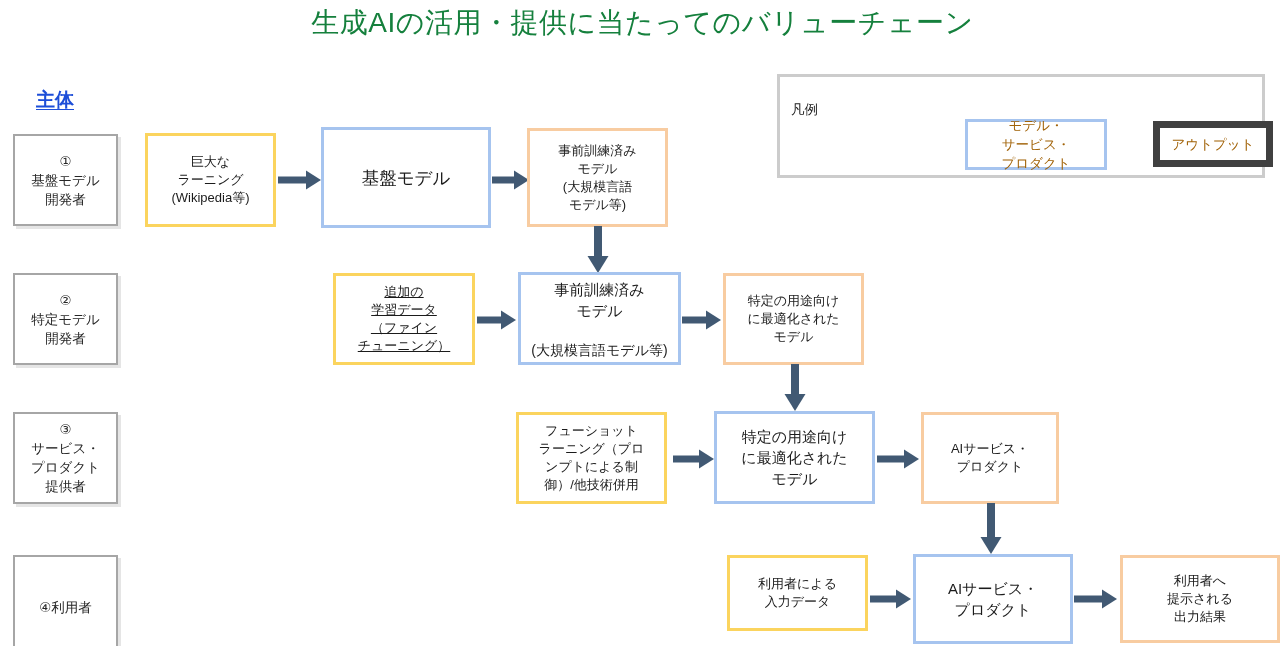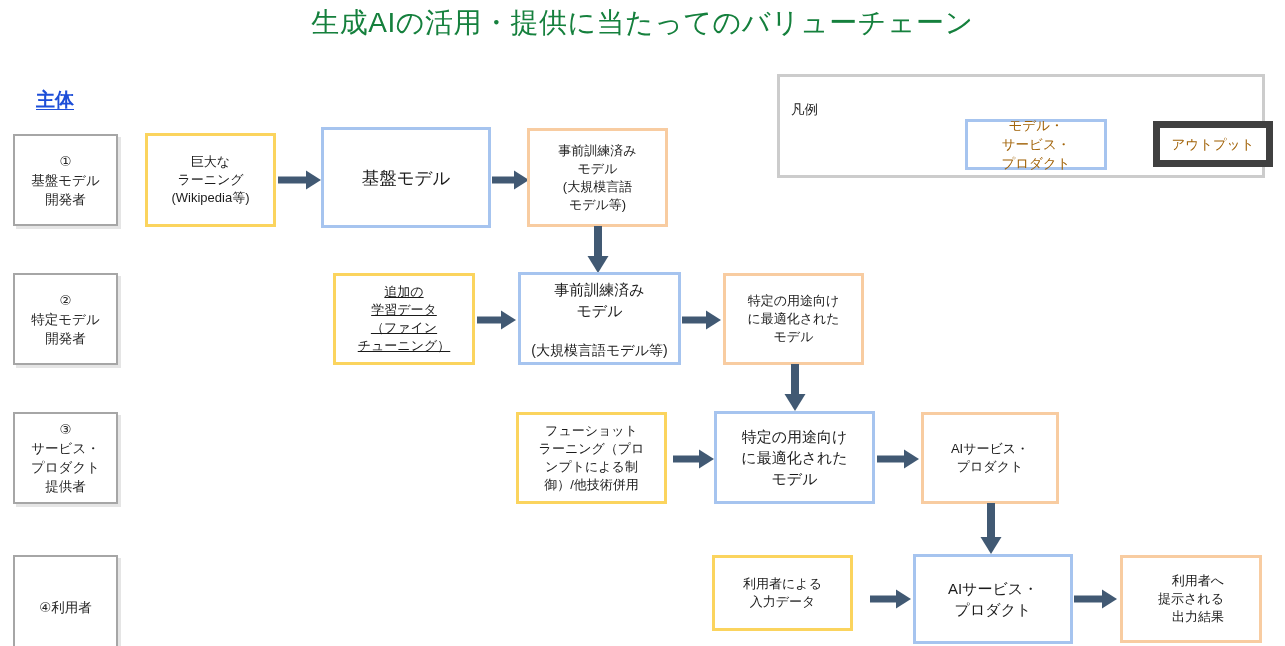--- a/index.html
+++ b/index.html
@@ -223,37 +223,37 @@
   </svg>
 
   <div class="node output fs-13" style="left:921px; top:412px; width:138px; height:92px;">AIサービス・
 プロダクト</div>
 
   <svg class="arrow" style="left:977px; top:503px;" width="28" height="54">
     <path d="M14,0 L14,36" stroke="#415973" stroke-width="8" fill="none"></path>
     <path d="M3.5,34 L24.5,34 L14,51 Z" fill="#415973"></path>
   </svg>
 
-  <div class="node input fs-13" style="left:712px; top:555px; width:141px; height:76px;">利用者による
+  <div class="node input fs-13" style="left:727px; top:555px; width:141px; height:76px;">利用者による
 入力データ</div>
 
   <svg class="arrow" style="left:870px; top:587px;" width="45" height="24">
     <path d="M0,12 L28,12" stroke="#415973" stroke-width="7" fill="none"></path>
     <path d="M26,2.5 L41,12 L26,21.5 Z" fill="#415973"></path>
   </svg>
 
   <div class="node model fs-15" style="left:913px; top:554px; width:160px; height:90px;">AIサービス・
 プロダクト</div>
 
   <svg class="arrow" style="left:1074px; top:587px;" width="47" height="24">
     <path d="M0,12 L30,12" stroke="#415973" stroke-width="7" fill="none"></path>
     <path d="M28,2.5 L43,12 L28,21.5 Z" fill="#415973"></path>
   </svg>
 
-  <div class="node output fs-13" style="left:1120px; top:555px; width:142px; height:88px;text-align:right;">利用者へ
+  <div class="node output fs-13" style="left:1120px; top:555px; width:160px; height:88px;">利用者へ
 提示される
 出力結果</div>
 
   <div class="legend-box" style="left:777px; top:74px; width:488px; height:104px;"></div>
   <div class="legend-title" style="left:791px; top:90px;margin-top:11px;">凡例</div>
 
   <div class="legend-item model" style="left:965px; top:119px; width:142px; height:51px;">モデル・
 サービス・
 プロダクト</div>
   <div class="legend-item output" style="left:1145px; top:121px; width:120px; height:46px;">アウトプット</div>

